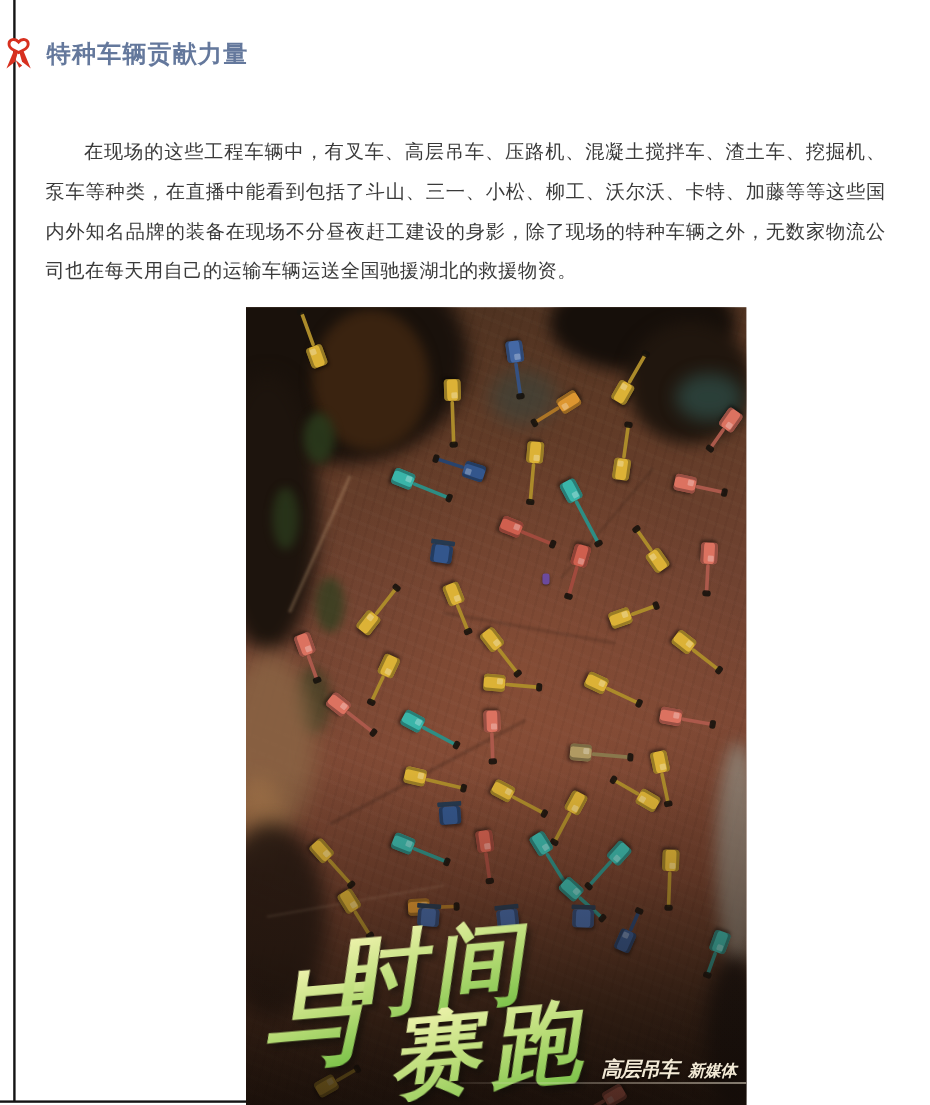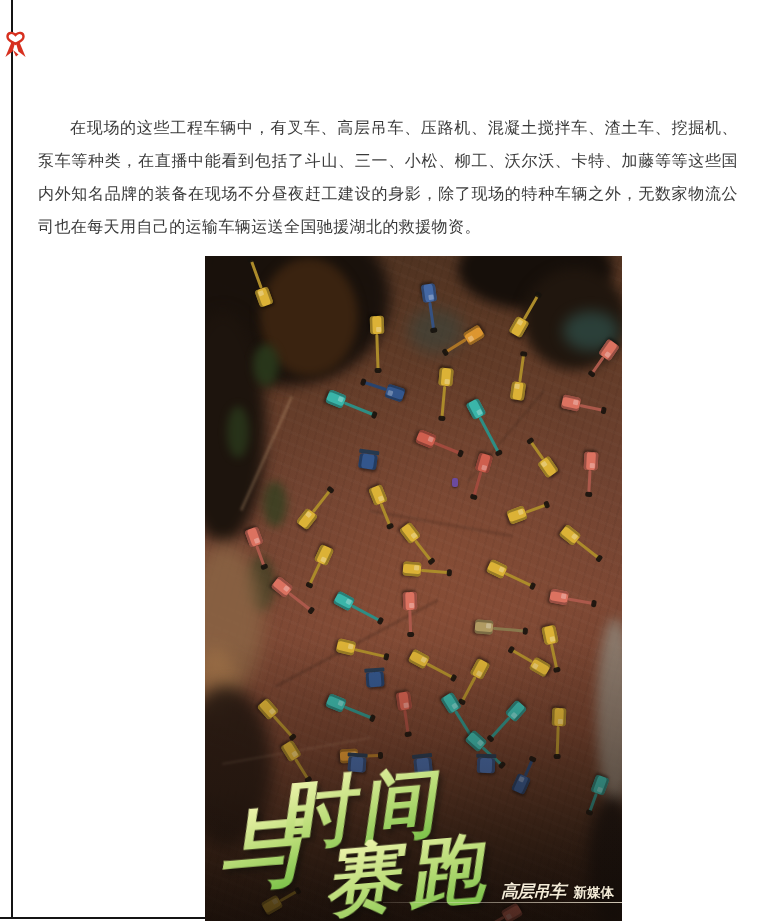--- a/index.html
+++ b/index.html
@@ -62,37 +62,38 @@
   .t-w1{left:62px;top:0;font-size:76px;letter-spacing:6px;}
   .t-w2{left:102px;top:70px;font-size:76px;letter-spacing:8px;}
 
   .caption{position:absolute;left:228px;top:522px;width:188px;z-index:6;
       font-size:12.5px;line-height:17px;color:#eee4cf;text-align:justify;
       letter-spacing:0.5px;text-shadow:0 1px 2px rgba(0,0,0,.6);}
   .credit{position:absolute;right:8px;top:624px;z-index:6;color:#f3ead6;white-space:nowrap;
       text-shadow:0 1px 2px rgba(0,0,0,.6);}
   .credit .scripty{font-family:"Liberation Serif","DejaVu Serif",serif;font-style:italic;
       font-weight:bold;font-size:17px;letter-spacing:-1px;}
-  .credit .suffix{font-size:13.5px;font-weight:bold;margin-left:4px;}
+  .credit .suffix{font-size:13.5px;font-weight:bold;margin-left:4px;font-style:italic;}
   .credit-line{position:absolute;left:178px;right:0;top:646px;height:1px;z-index:6;
       background:linear-gradient(90deg, rgba(240,230,210,.15), rgba(240,230,210,.85));}
 </style>
 </head>
 <body>
 
 <div class="v-border"></div>
 <div class="h-border"></div>
 
 <div class="header">
   <svg class="scarf" viewBox="0 0 25 34">
     <path d="M12.5 5 C9.5 1.5 4.5 2.6 4.5 6.6 C4.5 9.2 6.6 10.8 8.8 11.9 L12.5 13.8 L16.2 11.9 C18.4 10.8 20.5 9.2 20.5 6.6 C20.5 2.6 15.5 1.5 12.5 5 Z" fill="#ffffff" stroke="#d7301f" stroke-width="2.4"></path>
     <path d="M8.6 12 L2.4 27 L9.6 21.5 L11.6 14.6 Z" fill="#d7301f"></path>
     <path d="M16.4 12 L22.6 27 L15.4 21.5 L13.4 14.6 Z" fill="#d7301f"></path>
     <path d="M10 20 L15.5 24.5 L13 26.5 Z" fill="#d7301f"></path>
   </svg>
+  <div class="headline">特种车辆贡献力量</div>
 </div>
 
 <p class="para">在现场的这些工程车辆中，有叉车、高层吊车、压路机、混凝土搅拌车、渣土车、挖掘机、泵车等种类，在直播中能看到包括了斗山、三一、小松、柳工、沃尔沃、卡特、加藤等等这些国内外知名品牌的装备在现场不分昼夜赶工建设的身影，除了现场的特种车辆之外，无数家物流公司也在每天用自己的运输车辆运送全国驰援湖北的救援物资。</p>
 
 <div class="poster" title="航拍武汉小汤山模式医院工地，上百台挖掘机同时施工">
   <div class="tex"></div>
   <div id="decor">
       <div class="blob" style="left: -30px; top: -45px; width: 215px; height: 175px; background: rgb(23, 16, 11); filter: blur(7px); opacity: 0.96;"></div>
       <div class="blob" style="left: 55px; top: 2px; width: 98px; height: 118px; background: rgb(58, 35, 16); filter: blur(5px);"></div>
       <div class="blob" style="left: 253px; top: -28px; width: 155px; height: 82px; background: rgb(22, 15, 10); filter: blur(6px);"></div>

